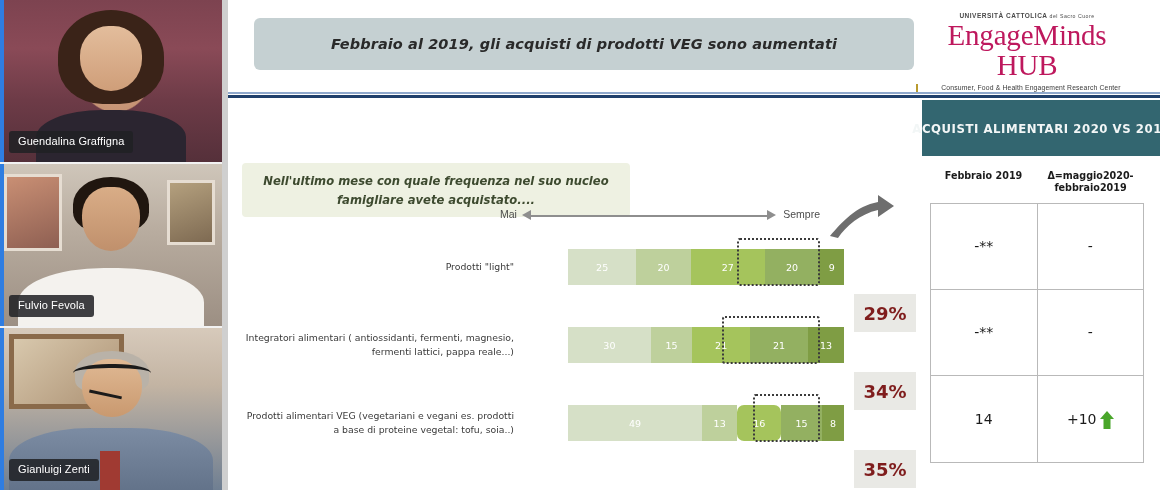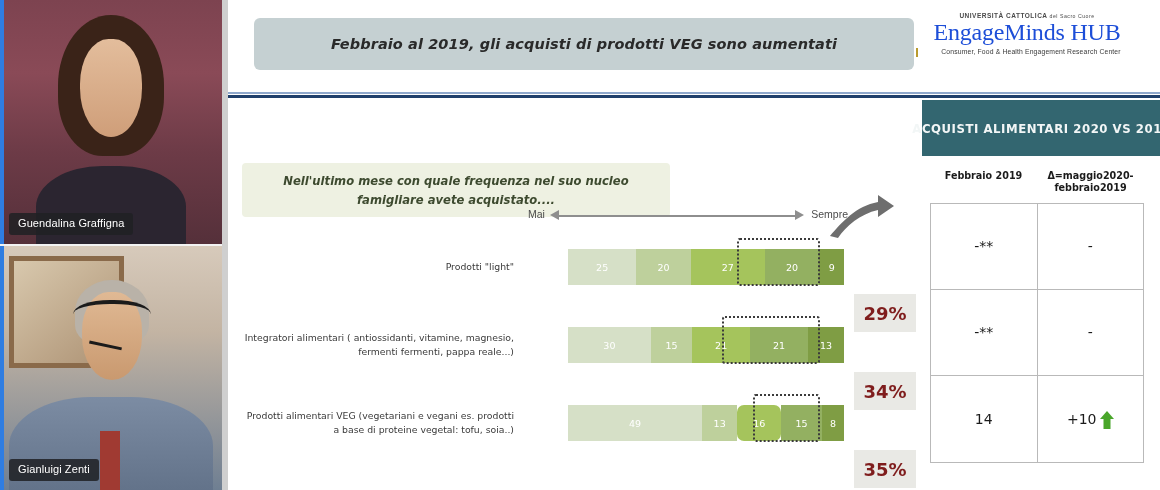--- a/index.html
+++ b/index.html
@@ -88,21 +88,21 @@
   }
 
   .logo { position: absolute; right: 22px; top: 12px; width: 222px; text-align: center; }
   .logo .uni {
     font-family: "Liberation Sans", sans-serif; font-size: 6.5px; color: #4a4a4a;
     letter-spacing: .5px; margin-bottom: 1px;
   }
   .logo .uni b { font-weight: 700; }
   .logo .uni i { font-style: normal; font-size: 5.2px; }
   .logo .brand {
-    font-family: "Liberation Serif", serif; font-size: 24px; color: #1d4ed8;
+    font-family: "Liberation Serif", serif; font-size: 29px; color: #be185d;
     letter-spacing: -.2px; line-height: 1.05;
   }
   .logo .sub {
     font-family: "Liberation Sans", sans-serif; font-size: 6.8px; color: #3a3a3a;
     letter-spacing: .15px; margin-top: 3px; padding-left: 8px; position: relative;
   }
   .logo .sub::before {
     content: ""; position: absolute; left: 0px; top: 0; width: 2px; height: 9px; background: #b99b2f;
   }
 
@@ -113,30 +113,30 @@
   .teal-band {
     position: absolute; right: 0; top: 100px; width: 238px; height: 56px;
     background: #336670; display: flex; align-items: center; justify-content: center;
   }
   .teal-band span {
     font-family: "DejaVu Sans", sans-serif; font-weight: 700; font-size: 13px; color: #f2f6f6;
     letter-spacing: .6px; transform: scaleX(.9); white-space: nowrap;
   }
 
   .qbox {
-    position: absolute; left: 14px; top: 163px; width: 428px; padding: 8px 16px;
+    position: absolute; left: 14px; top: 163px; width: 388px; padding: 8px 16px;
     background: #eef1e2; border-radius: 4px; text-align: center;
   }
   .qbox span {
     font-family: "DejaVu Sans", sans-serif; font-style: italic; font-weight: 700;
     font-size: 11.6px; color: #3d4a2f; line-height: 1.45;
   }
 
   
-  .scale { position: absolute; left: 300px; top: 207px; width: 320px; height: 18px; text-decoration: underline; }
+  .scale { position: absolute; left: 272px; top: 207px; width: 320px; height: 18px; text-decoration: underline; }
   .scale .lab {
     position: absolute; top: 1px; font-size: 10.5px; color: #4c4c4c;
     font-family: "Liberation Sans", sans-serif;
   }
   .scale .lab.mai { left: 0; }
   .scale .lab.sempre { right: 0; }
   .scale .line { position: absolute; left: 30px; right: 52px; top: 8px; height: 2px; background: #8e8e8e; }
   .scale .ah { position: absolute; top: 3px; width: 0; height: 0;
     border-top: 5px solid transparent; border-bottom: 5px solid transparent; }
   .scale .ah.left { left: 22px; border-right: 9px solid #8e8e8e; }
@@ -192,20 +192,30 @@
 
     <div class="vtile v1">
       <div class="vbg"></div>
       <div class="hair"></div>
       <div class="face"></div>
       <div class="body"></div>
       <div class="accentbar"></div>
       <div class="vname">Guendalina Graffigna</div>
     </div>
 
+    <div class="vtile v2">
+      <div class="vbg"></div>
+      <div class="art"></div>
+      <div class="art2"></div>
+      <div class="hair"></div>
+      <div class="face"></div>
+      <div class="body"></div>
+      <div class="accentbar"></div>
+      <div class="vname">Fulvio Fevola</div>
+    </div>
 
     <div class="vtile v3">
       <div class="vbg"></div>
       <div class="frame"></div>
       <div class="body"></div>
       <div class="tie"></div>
       <div class="hair"></div>
       <div class="face"></div>
       <div class="headset"></div>
       <div class="mic"></div>
@@ -261,21 +271,21 @@
               <div class="seg" style="width: 68.3168px; background: rgb(214, 224, 199);">25</div>
               <div class="seg" style="width: 54.6535px; background: rgb(190, 208, 156);">20</div>
               <div class="seg" style="width: 73.7822px; background: rgb(165, 196, 92);">27</div>
               <div class="seg" style="width: 54.6535px; background: rgb(147, 176, 97);">20</div>
               <div class="seg" style="width: 24.5941px; background: rgb(127, 157, 68);">9</div>
             </div>
             <div class="dashbox" style="left: 494.752px; width: 83.2475px;"></div>
             <div class="pct">29%</div>
           </div>
           <div class="row" style="top: 322px;">
-            <div class="rowlabel">Integratori alimentari ( antiossidanti, vitamine, magnesio, fermenti fermenti, pappa reale...)</div>
+            <div class="rowlabel">Integratori alimentari ( antiossidanti, fermenti, magnesio, fermenti lattici, pappa reale...)</div>
             <div class="bar">
               <div class="seg" style="width: 82.8px; background: rgb(214, 224, 199);">30</div>
               <div class="seg" style="width: 41.4px; background: rgb(190, 208, 156);">15</div>
               <div class="seg" style="width: 57.96px; background: rgb(165, 196, 92);">21</div>
               <div class="seg" style="width: 57.96px; background: rgb(147, 176, 97);">21</div>
               <div class="seg" style="width: 35.88px; background: rgb(127, 157, 68);">13</div>
             </div>
             <div class="dashbox" style="left: 480.16px; width: 97.84px;"></div>
             <div class="pct">34%</div>
           </div>

